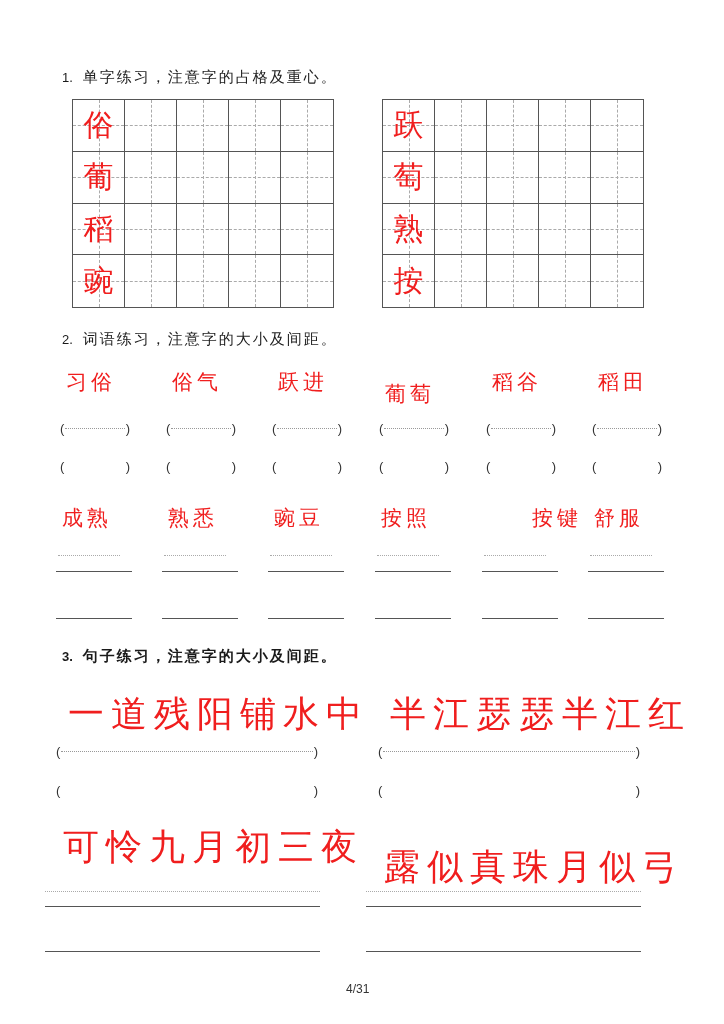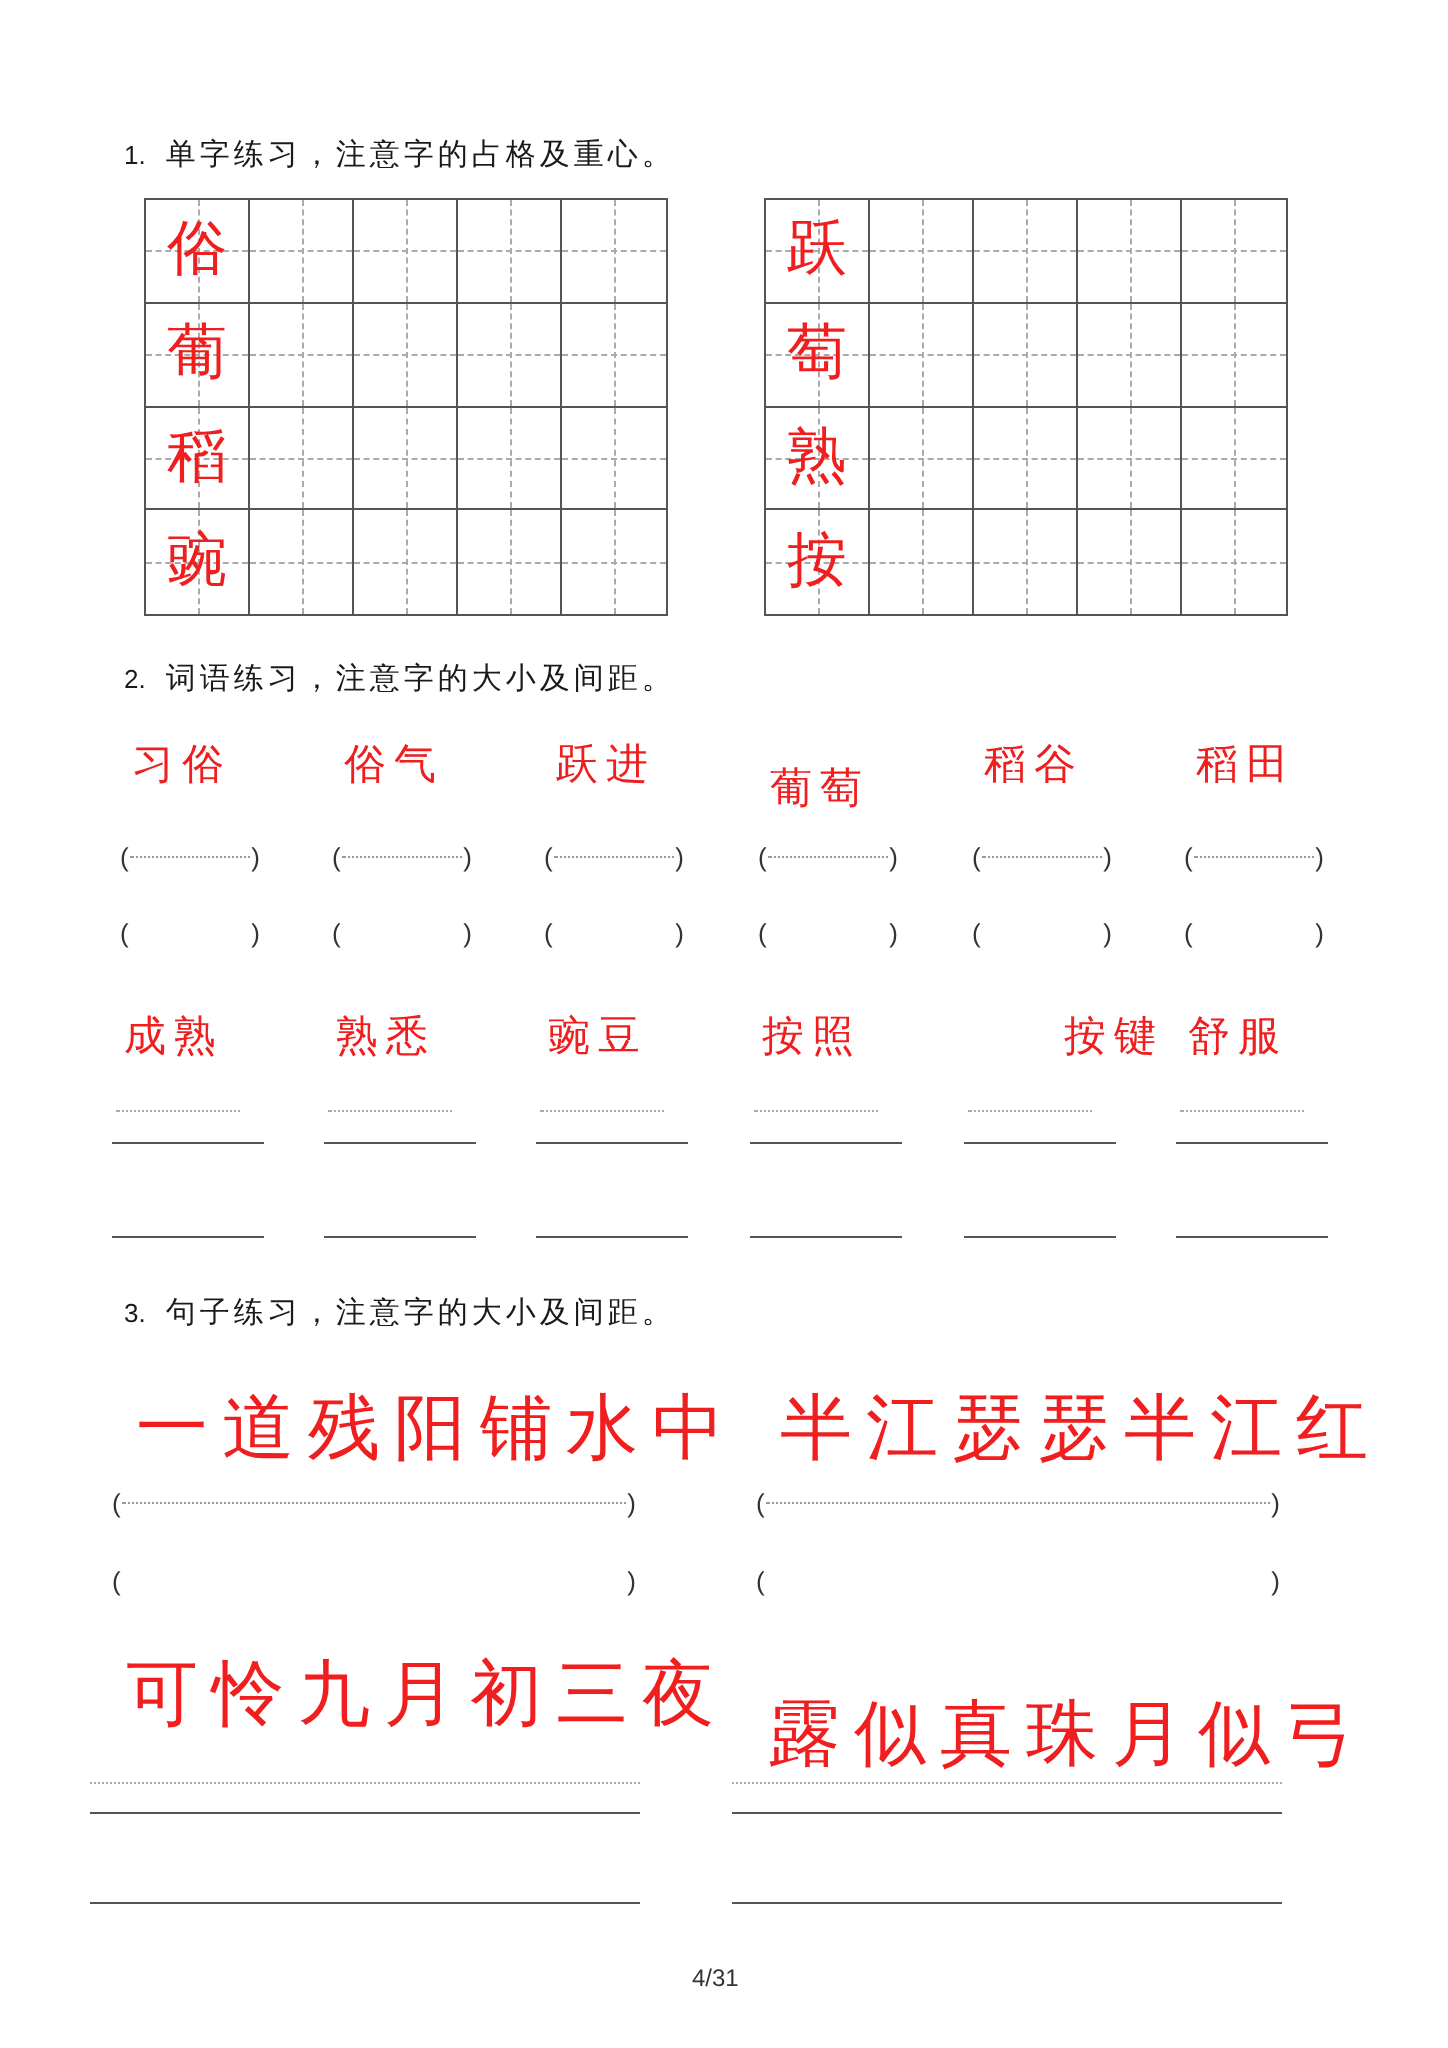--- a/index.html
+++ b/index.html
@@ -192,21 +192,21 @@
     <div class="abs word red" style="left:504px; top:504px;margin-left:28px;">按键</div>
     <div class="abs dotline" style="left:484px; top:555px; width:62px;"></div>
     <div class="abs solidline" style="left:482px; top:571px; width:76px;"></div>
     <div class="abs solidline" style="left:482px; top:618px; width:76px;"></div>
     <div class="abs word red" style="left:594px; top:504px;">舒服</div>
     <div class="abs dotline" style="left:590px; top:555px; width:62px;"></div>
     <div class="abs solidline" style="left:588px; top:571px; width:76px;"></div>
     <div class="abs solidline" style="left:588px; top:618px; width:76px;"></div>
   </div>
 
-<div class="abs heading" style="left:62px; top:647px;">
+<div class="abs heading" style="left:62px; top:647px;font-weight:bold;">
   <span class="num">3.</span><span>句子练习，注意字的大小及间距。</span>
 </div>
 
 <div id="sent-row1">
     <div class="abs sent red" style="left:68px; top:690px;">一道残阳铺水中</div>
     <div class="abs paren" style="left:56px; top:744px; width:262px;">
       <span>(</span>
       <span class="fill dotted"></span>
       <span>)</span>
     </div>

